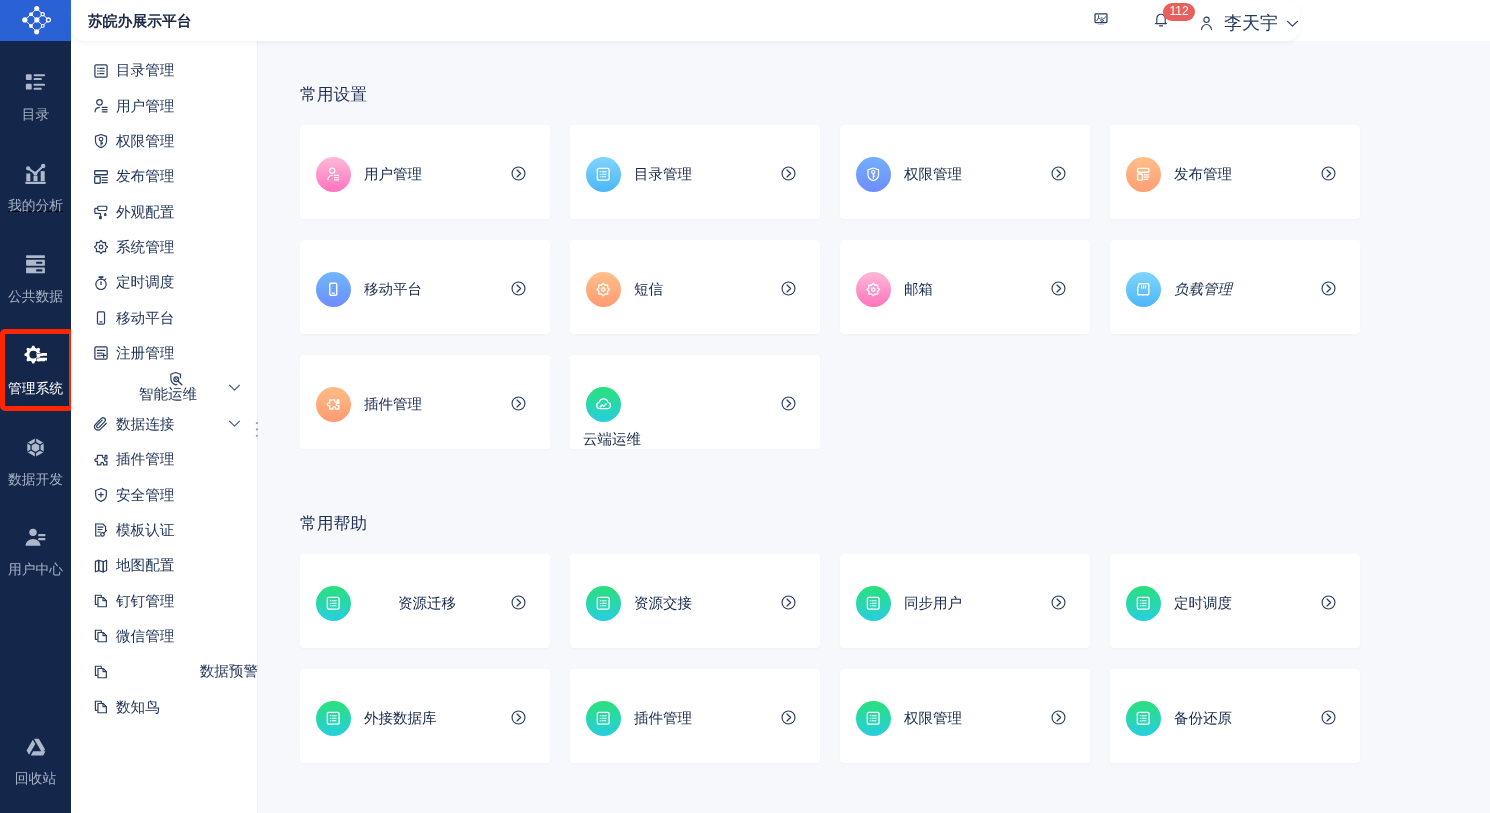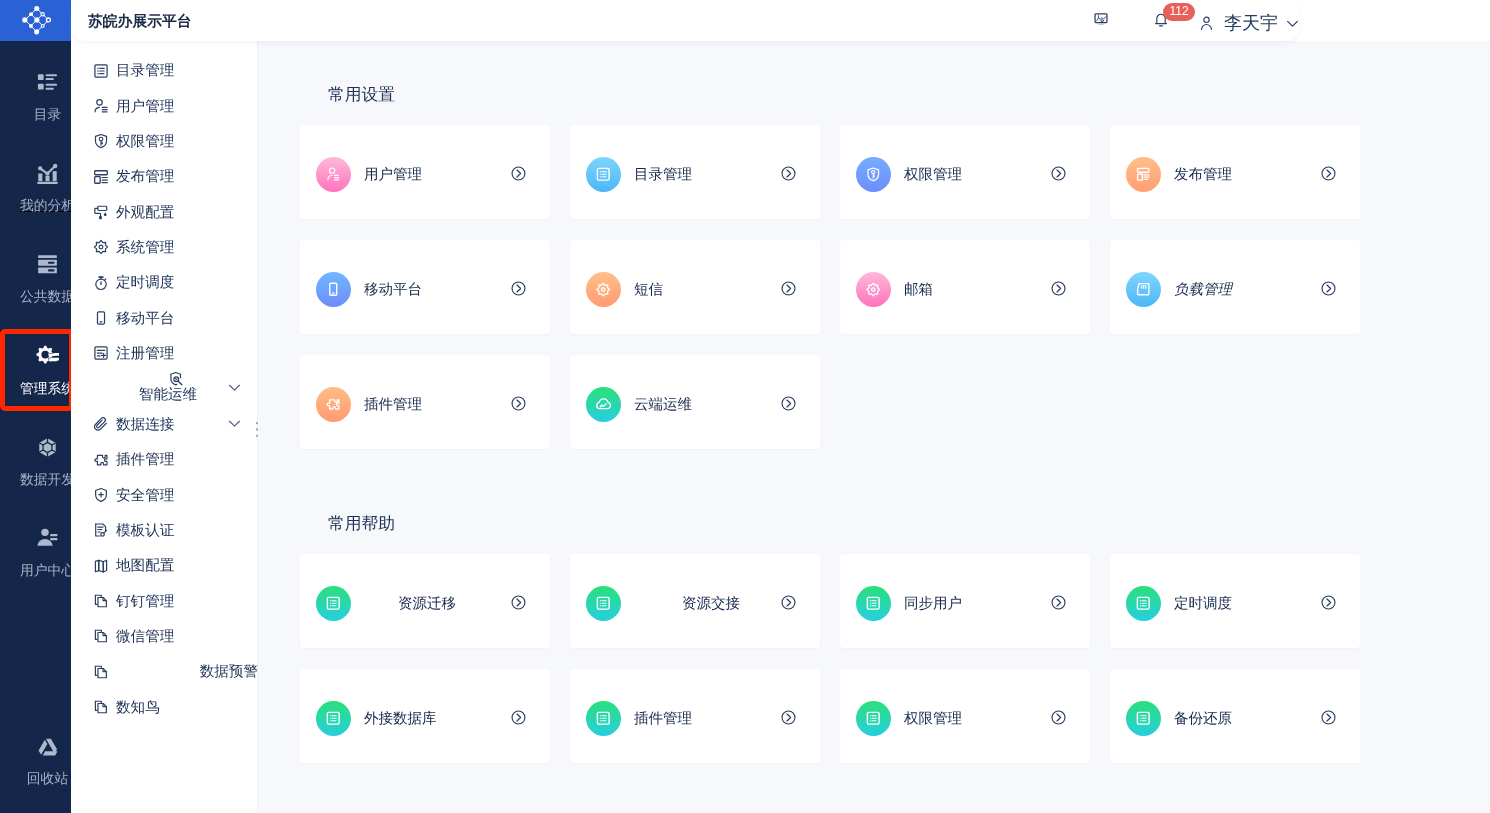--- a/index.html
+++ b/index.html
@@ -17,21 +17,21 @@
     position: absolute; left: 0; top: 0; width: 71px; height: 813px;
     background: #14274b;
   }
   .rail-logo {
     position: absolute; left: 0; top: 0; width: 71px; height: 41px;
     background: #2a62d6; display: flex; align-items: center; justify-content: center;
   }
   .rail-logo > span { width: 30px; height: 30px; display:block; }
   .rail-items { position: absolute; left: 0; top: 41px; width: 71px; }
   .rail-item {
-    position: absolute; left: 12px; width: 71px; height: 50px;
+    position: absolute; left: 0; width: 71px; height: 50px;
     display: flex; flex-direction: column; align-items: center;
     cursor: pointer;
   }
   .rail-item .ri-icon { width: 23px; height: 23px; display: block; }
   .rail-item .ri-label {
     margin-top: 14px; font-size: 13.8px; color: #a7b1c6; letter-spacing: 0; line-height: 1;
   }
   .rail-item.active .ri-label { color: #ffffff; }
 
   .rail-hl {
@@ -81,21 +81,21 @@
   .user-wrap { position:absolute; left: 130px; top: 11px; display: flex; align-items: center; cursor: pointer; }
   .user-name { font-size: 18px; color: #243a5e; margin-left: 11px; }
   .user-caret { width: 13px; height: 9px; margin-left: 8px; display:block; line-height:0; }
 
   
   .main {
     position: absolute; left: 258px; top: 41px; width: 1232px; height: 772px;
     background: #f7f8fc; overflow: hidden;
   }
   .section-title {
-    position: absolute; font-size: 16.8px; color: #1f3052; letter-spacing: 0; line-height: 1; margin-left: 28px;
+    position: absolute; font-size: 16.8px; color: #1f3052; letter-spacing: 0; line-height: 1;
   }
   .card {
     position: absolute; width: 250px; height: 94px;
     background: #fff; border-radius: 4px;
     box-shadow: 0 1px 2px rgba(60,80,130,0.035);
     display: flex; align-items: center; cursor: pointer;
   }
   .card-icon {
     width: 35px; height: 35px; border-radius: 50%; margin-left: 16px;
     display: flex; align-items: center; justify-content: center; flex: none;
@@ -194,21 +194,21 @@
           <span class="ri-icon"><svg viewBox="0 0 24 26" fill="none" width="100%" height="100%">
               <path fill="#aeb8cc" d="M12 1.5 22 7.2v11.5L12 24.5 2 18.8V7.2z"></path>
               <g stroke="#14274b" stroke-width="1.45" fill="none" stroke-linejoin="round" stroke-linecap="round">
                 <path d="M12 1.5 22 7.2v11.5L12 24.5 2 18.8V7.2z"></path>
                 <path d="M12 7.2 17 10.1v5.8L12 18.8 7 15.9v-5.8z"></path>
                 <path d="M12 7.2 12 1.6M17 10.1 22 7.3M17 15.9 22 18.7M12 18.8 12 24.4M7 15.9 2 18.7M7 10.1 2 7.3"></path>
               </g>
             </svg></span>
           <span class="ri-label">数据开发</span>
         </div>
-        <div class="rail-item" style="top: 486px;">
+        <div class="rail-item" style="top: 486px; font-family: Liberation Mono, monospace;">
           <span class="ri-icon"><svg viewBox="0 0 24 24" fill="none" width="100%" height="100%">
               <circle cx="9.4" cy="5.6" r="3.9" fill="#aeb8cc"></circle>
               <path fill="#aeb8cc" d="M1.6 19.6c0-4.1 3.5-7.2 7.8-7.2s7.8 3.1 7.8 7.2z"></path>
               <rect x="14.8" y="7.3" width="7.5" height="2.3" rx=".5" fill="#aeb8cc"></rect>
               <rect x="14.8" y="11.4" width="7.5" height="2.3" rx=".5" fill="#aeb8cc"></rect>
             </svg></span>
           <span class="ri-label">用户中心</span>
         </div>
         <div class="rail-item" style="top: 695px;">
           <span class="ri-icon"><svg viewBox="0 0 24 22" fill="none" width="100%" height="100%">
@@ -575,21 +575,21 @@
             <svg viewBox="0 0 20 20" fill="none" width="100%" height="100%">
               <path d="M7.9 2.3h4.2v1.7a1.75 1.75 0 1 0 3.5 0V2.3h2.1v4.6h-1.6a1.75 1.75 0 1 0 0 3.5h1.6v4.6h-4.6v-1.6a1.75 1.75 0 1 0-3.5 0v1.6H5.1v-4.6H3.5a1.75 1.75 0 1 1 0-3.5h1.6V2.3z" transform="translate(0,1.6)" stroke="#ffffff" stroke-width="1.85" fill="none" stroke-linecap="round" stroke-linejoin="round"></path>
             </svg>
           </span>
           <span class="card-label">插件管理</span>
           <span class="card-arrow"><svg viewBox="0 0 20 20" fill="none" width="100%" height="100%">
               <circle cx="10" cy="10" r="8.6" stroke="#283b5e" stroke-width="1.5" fill="none" stroke-linecap="round" stroke-linejoin="round"></circle>
               <path d="M8.0 5.4 12.8 10l-4.8 4.6" stroke="#283b5e" stroke-width="1.65" fill="none" stroke-linecap="round" stroke-linejoin="round"></path>
             </svg></span>
         </div>
-        <div class="card" style="left: 312px; top: 314px;">
+        <div class="card" style="left: 312px; top: 314px; flex-direction: column;">
           <span class="card-icon" style="background:linear-gradient(180deg,#2ae079 0%,#27cee0 100%)">
             <svg viewBox="0 0 20 20" fill="none" width="100%" height="100%">
               <path d="M5.0 16.0a4.3 4.3 0 0 1-.6-8.5 6.2 6.2 0 0 1 12.1 0 4.3 4.3 0 0 1-.6 8.5z" stroke="#ffffff" stroke-width="1.85" fill="none" stroke-linecap="round" stroke-linejoin="round"></path>
               <path d="M6.3 13.2 8.5 11.1l1.9 1.8 3.2-3.2" stroke="#ffffff" stroke-width="1.45" fill="none" stroke-linecap="round" stroke-linejoin="round"></path>
               <g fill="#ffffff">
                 <circle cx="6.3" cy="13.2" r="1.35"></circle>
                 <circle cx="8.5" cy="11.1" r="1.2"></circle>
                 <circle cx="10.4" cy="12.9" r="1.1"></circle>
                 <circle cx="13.6" cy="9.7" r="1.1"></circle>
               </g>
@@ -615,21 +615,21 @@
                 <circle cx="6.0" cy="13.5" r=".85"></circle>
               </g>
             </svg>
           </span>
           <span class="card-label">资源迁移</span>
           <span class="card-arrow"><svg viewBox="0 0 20 20" fill="none" width="100%" height="100%">
               <circle cx="10" cy="10" r="8.6" stroke="#283b5e" stroke-width="1.5" fill="none" stroke-linecap="round" stroke-linejoin="round"></circle>
               <path d="M8.0 5.4 12.8 10l-4.8 4.6" stroke="#283b5e" stroke-width="1.65" fill="none" stroke-linecap="round" stroke-linejoin="round"></path>
             </svg></span>
         </div>
-        <div class="card" style="left: 312px; top: 513px; gap: 48px;">
+        <div class="card" style="left: 312px; top: 513px;">
           <span class="card-icon" style="background:linear-gradient(180deg,#2ae079 0%,#27cee0 100%)">
             <svg viewBox="0 0 20 20" fill="none" width="100%" height="100%">
               <rect x="1.9" y="1.9" width="16.2" height="16.2" rx="1.8" stroke="#ffffff" stroke-width="1.9" fill="none" stroke-linecap="round" stroke-linejoin="round"></rect>
               <g stroke="#ffffff" stroke-width="1.45" fill="none" stroke-linecap="round" stroke-linejoin="round">
                 <path d="M8.2 6.5h5.9M8.2 10h5.9M8.2 13.5h5.5"></path>
               </g>
               <g fill="#ffffff">
                 <circle cx="6.0" cy="6.5" r=".85"></circle>
                 <circle cx="6.0" cy="10" r=".85"></circle>
                 <circle cx="6.0" cy="13.5" r=".85"></circle>

